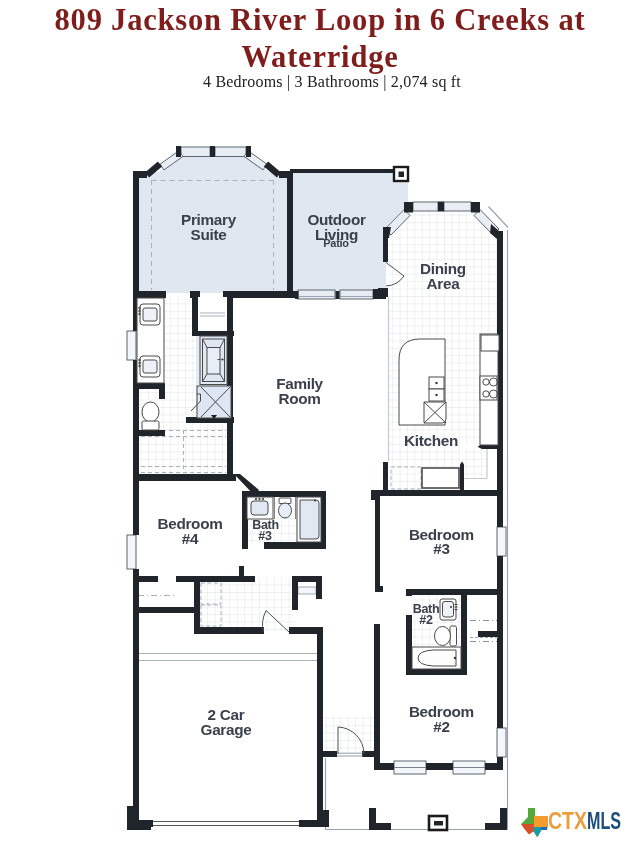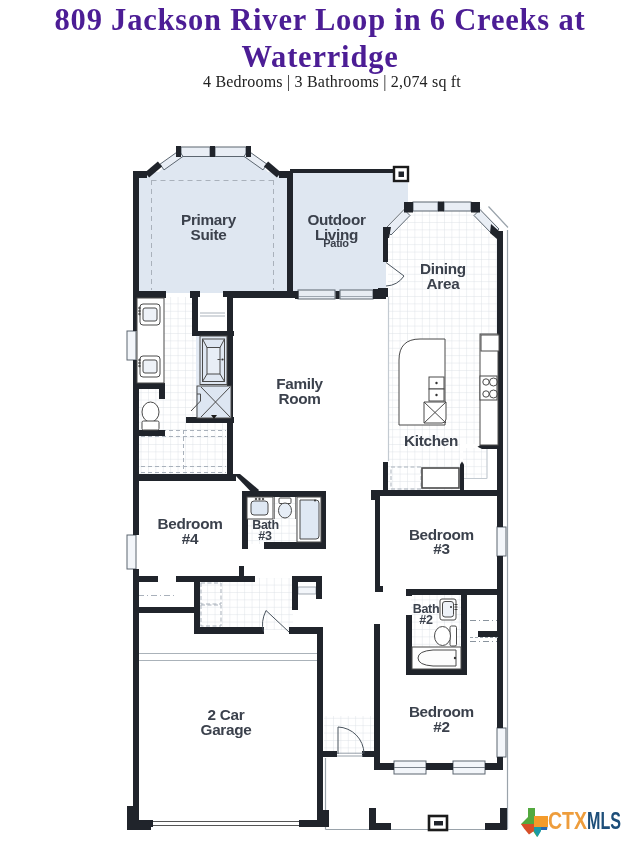--- a/index.html
+++ b/index.html
@@ -1,18 +1,18 @@
 <!DOCTYPE html>
 <html><head>
 <meta charset="utf-8">
 <style>
   html,body{margin:0;padding:0;background:#ffffff;}
   #page{position:relative;width:640px;height:850px;background:#fff;overflow:hidden;
         font-family:"Liberation Sans", sans-serif;}
-  .ttl{font-family:"Liberation Serif", serif;font-weight:bold;color:#4c1d95;
+  .ttl{font-family:"Liberation Serif", serif;font-weight:bold;color:#7f1d1d;
        text-align:center;line-height:37px;font-size:30.5px;letter-spacing:0.8px;}
   .sub{font-family:"Liberation Serif", serif;color:#222;text-align:center;
        font-size:16px;letter-spacing:0.2px;margin-top:0;padding-left:12px;}
   svg text{font-family:"Liberation Sans", sans-serif;font-weight:bold;fill:#3b414c;}
 </style>
 </head>
 <body>
 <div id="page">
 
   <div class="ttl" style="position:absolute;left:0;top:2px;width:640px;">809 Jackson River Loop in 6 Creeks at<br>Waterridge</div>

